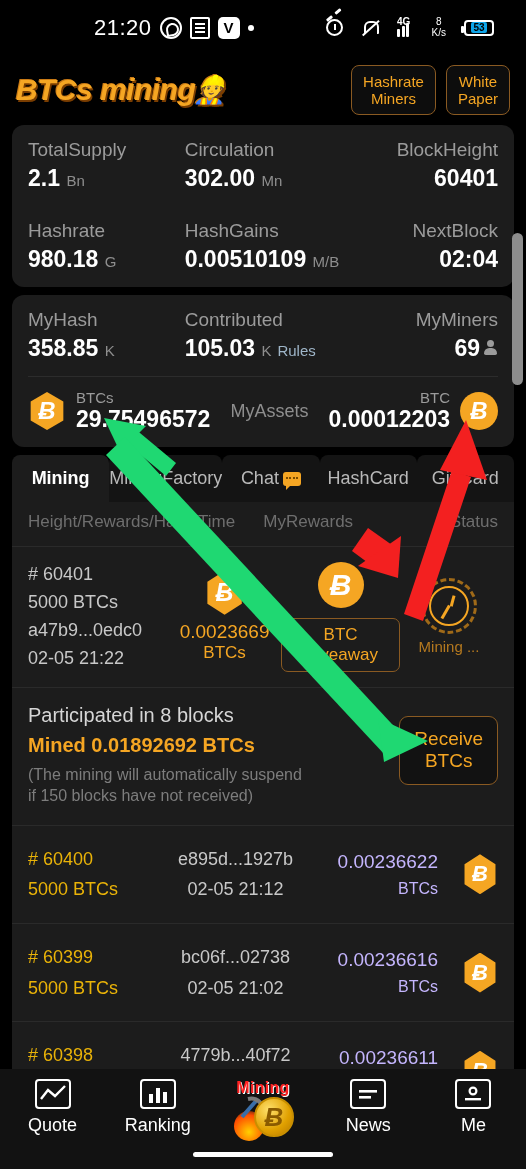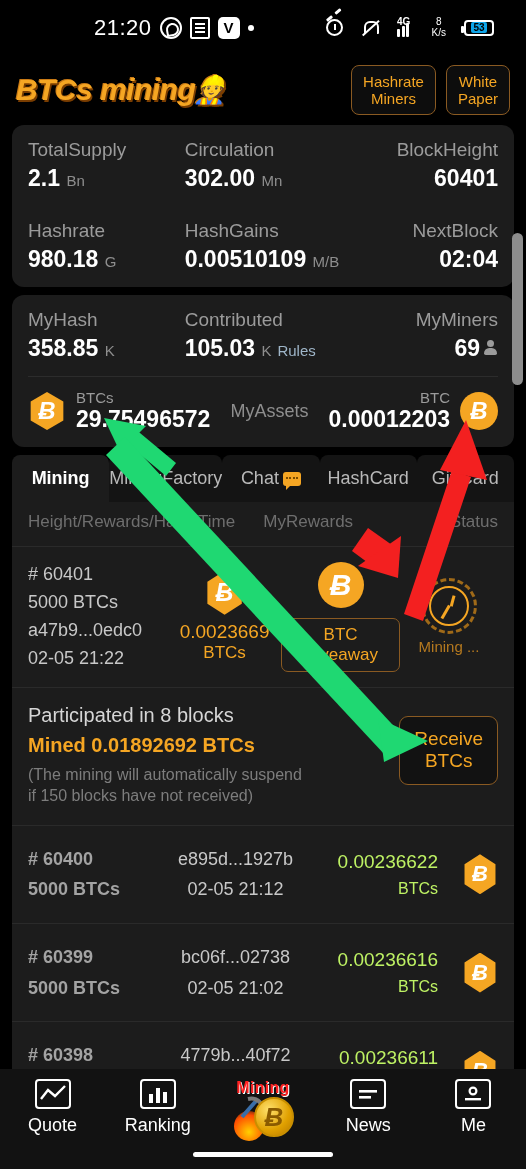--- a/index.html
+++ b/index.html
@@ -138,23 +138,23 @@
 
   .part { padding: 16px 16px 18px 16px; display: flex; align-items: flex-start; }
   .part-l { flex: 1; }
   .part-t1 { color: #d6d6d6; font-size: 20px; margin-bottom: 7px; }
   .part-t2 { color: #f5a623; font-size: 20px; font-weight: bold; margin-bottom: 7px; }
   .part-t3 { color: #7d7d7d; font-size: 16px; line-height: 1.35; }
   .recv-btn { border: 1.4px solid #8a5a22; border-radius: 9px; color: #f5a623; font-size: 19px;
       line-height: 1.2; padding: 11px 14px; text-align: center; background: #121212; margin-top: 12px; }
 
   .blk-row { display: flex; align-items: center; padding: 18px 16px; }
-  .blk-c1 { width: 140px; color: #a3a3a3; font-size: 18px; line-height: 1.7; font-weight: bold; }
+  .blk-c1 { width: 140px; color: #eab308; font-size: 18px; line-height: 1.7; }
   .blk-c2 { flex: 1; color: #c8c8c8; font-size: 18px; line-height: 1.7; text-align: center; }
-  .blk-c3 { flex: 1; text-align: right; color: #bef264; font-size: 19px; font-weight: 500; line-height: 1.5;}
+  .blk-c3 { flex: 1; text-align: right; color: #c4b5fd; font-size: 19px; font-weight: 500; line-height: 1.5;}
   .blk-c3 .u { font-size: 16px; }
   .blk-c4 { width: 60px; display: flex; justify-content: flex-end; }
   .blk-c4 .hx { width: 36px; height: 40px; background: #f5a623; color: #fff;
       clip-path: polygon(50% 0%, 93% 25%, 93% 75%, 50% 100%, 7% 75%, 7% 25%);
       font-size: 22px; font-weight: bold; font-style: italic;
       display: flex; align-items: center; justify-content: center; }
 
   
   .scrollbar { position: absolute; right: 3px; top: 233px; width: 11px; height: 152px;
       background: #8d8d8d; border-radius: 6px; }

